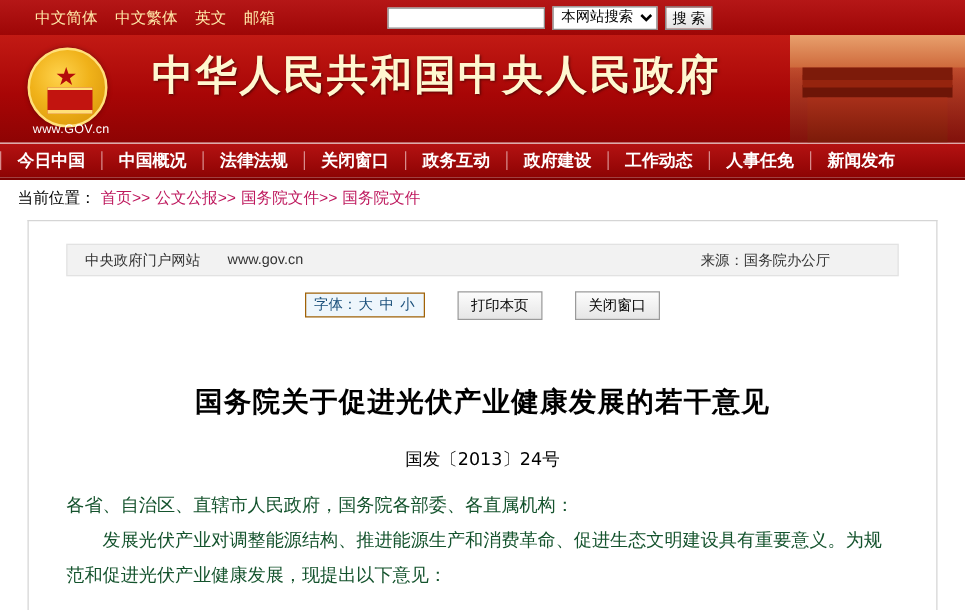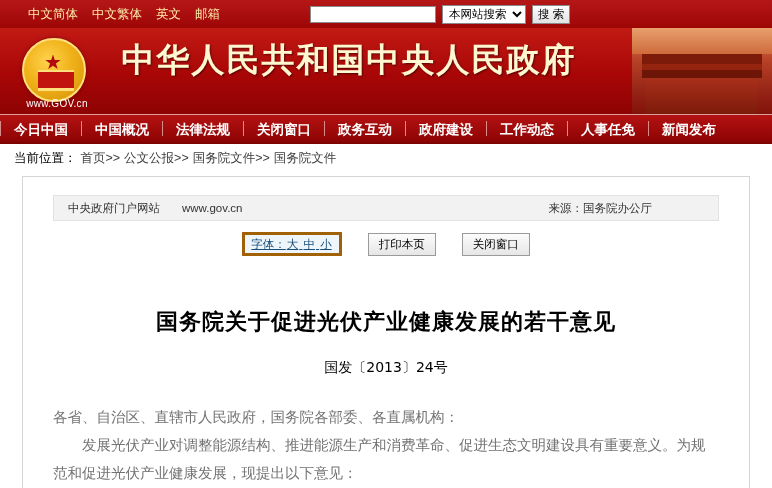--- a/index.html
+++ b/index.html
@@ -205,21 +205,21 @@
   .crumb {
     height: 28px;
     display: flex;
     align-items: center;
     padding-left: 14px;
     font-size: 12.5px;
     color: #000;
     background: #fff;
   }
   .crumb .label { margin-right: 2px; }
-  .crumb a { color: #404040; text-decoration: none; margin: 0 2px; }
+  .crumb a { color: #be185d; text-decoration: none; margin: 0 2px; }
 
   
   .content {
     margin: 4px 22px 0 22px;
     border: 1px solid #d5d5d5;
     border-bottom: none;
     height: 330px;
     box-sizing: border-box;
     background: #fff;
     position: relative;
@@ -238,38 +238,37 @@
     padding: 0 14px;
     box-sizing: border-box;
   }
   .meta-left {
     display: flex;
     align-items: center;
     gap: 22px;
   }
   .meta-right {
     margin-left: auto;
-    margin-right: 52px;
+    margin-right: 40px;
   }
   .toolsrow {
     height: 34px;
     display: flex;
     align-items: center;
     justify-content: center;
     gap: 26px;
     margin-top: 6px;
   }
   .fontbox {
-    border: 3px solid #a16207;
+    border: 1px solid #a16207;
     background: #eef6fc;
     font-size: 11.5px;
     color: #1a4f7a;
     padding: 2px 6px;
     line-height: 14px;
-    text-decoration: underline;
   }
   .fontbox a { color: #1a4f7a; text-decoration: none; margin: 0 1px; }
   .toolbtn {
     border: 1px solid #9a9a9a;
     background: linear-gradient(to bottom,#fcfcfc,#e6e6e6);
     font-size: 11.5px;
     padding: 3px 10px;
     cursor: pointer;
     font-family: "DejaVu Sans", sans-serif;
   }
@@ -282,25 +281,25 @@
     margin-top: 46px;
     letter-spacing: 1px;
   }
   .doc-number {
     text-align: center;
     font-size: 14px;
     font-family: "DejaVu Sans", sans-serif;
     margin-top: 22px;
   }
   .doc-body {
-    margin-top: 26px;
+    margin-top: 14px;
     font-size: 14.5px;
     font-family: Liberation Sans, sans-serif;
     line-height: 28px;
-    color: #737373;
+    color: #14532d;
   }
   .doc-body p { margin: 0; }
   .indent { text-indent: 2em; }
 </style>
 </head>
 <body>
 
 <div class="topbar">
   <div class="topbar-links">
     <a href="#">中文简体</a>

